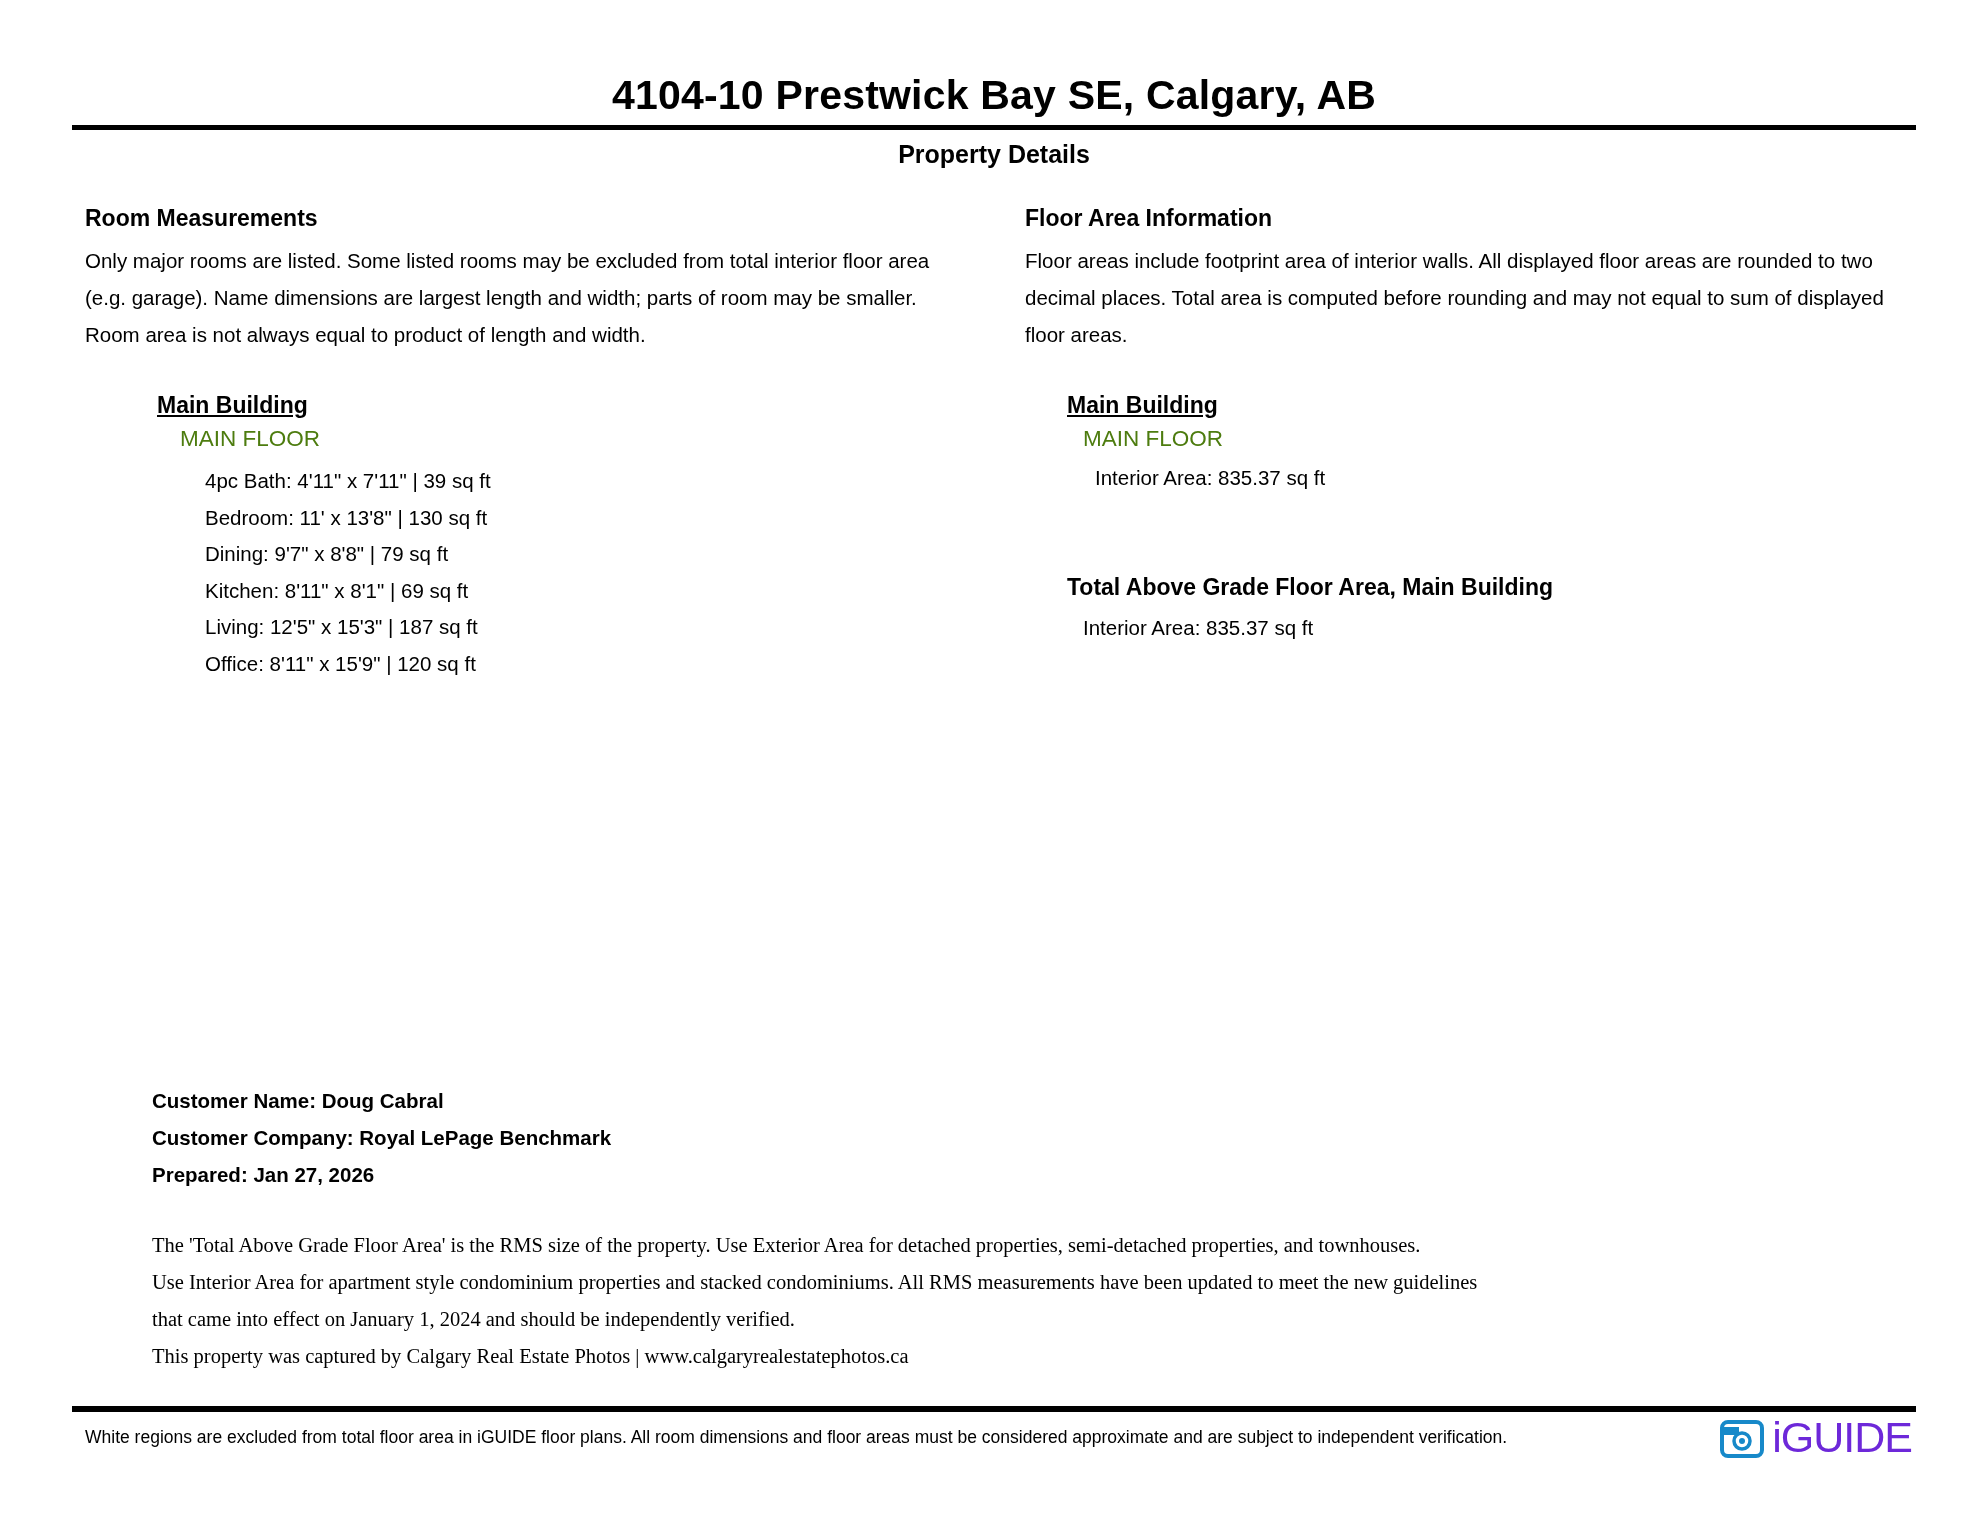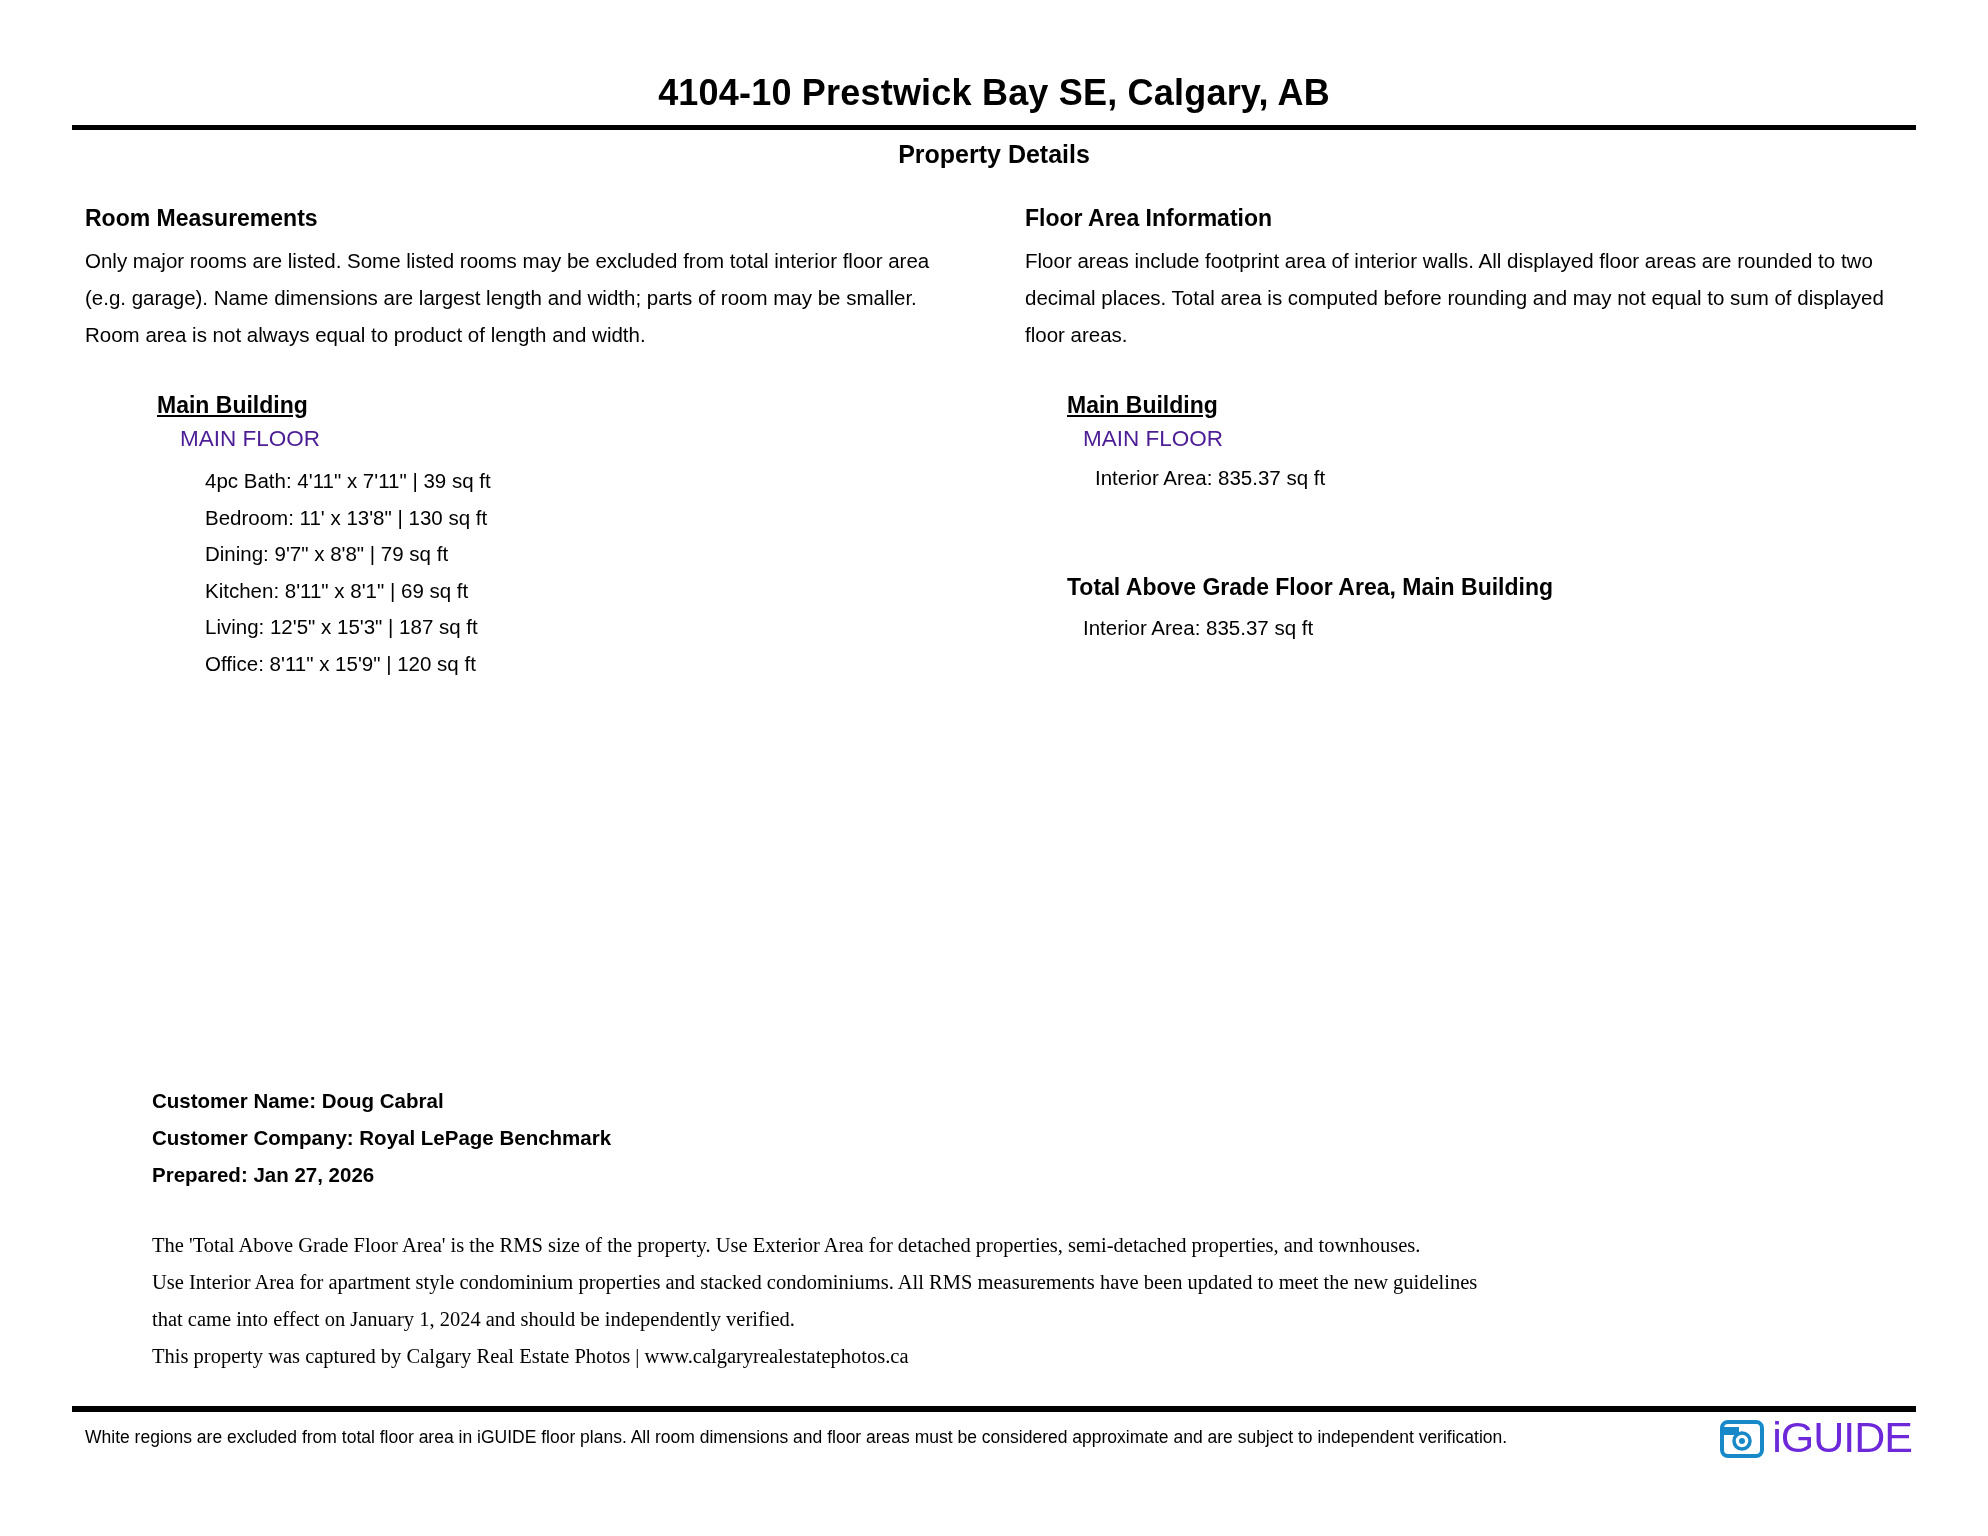--- a/index.html
+++ b/index.html
@@ -15,21 +15,21 @@
     font-family: "Liberation Sans", sans-serif;
     color: #000000;
     overflow: hidden;
   }
   .doc-title {
     position: absolute;
     top: 72px;
     left: 0;
     width: 100%;
     text-align: center;
-    font-size: 36px;
+    font-size: 41px;
     font-weight: bold;
     letter-spacing: 0.2px;
   }
   .rule {
     position: absolute;
     left: 72px;
     right: 72px;
     background: #000000;
   }
   .rule-top { top: 125px; height: 5px; }
@@ -62,21 +62,21 @@
   .building-name {
     font-size: 23px;
     font-weight: bold;
     margin-top: 39px;
     text-decoration: underline;
   }
   .col-left .building-name { margin-left: 72px; }
   .col-right .building-name { margin-left: 42px; }
   .floor-name {
     font-size: 22.5px;
-    color: #4c1d95;
+    color: #4d7c0f;
     margin-top: 7px;
   }
   .col-left .floor-name { margin-left: 95px; }
   .col-right .floor-name { margin-left: 58px; }
   .room-list {
     margin-top: 11px;
     margin-left: 120px;
     font-size: 20.5px;
     line-height: 36.5px;
   }

